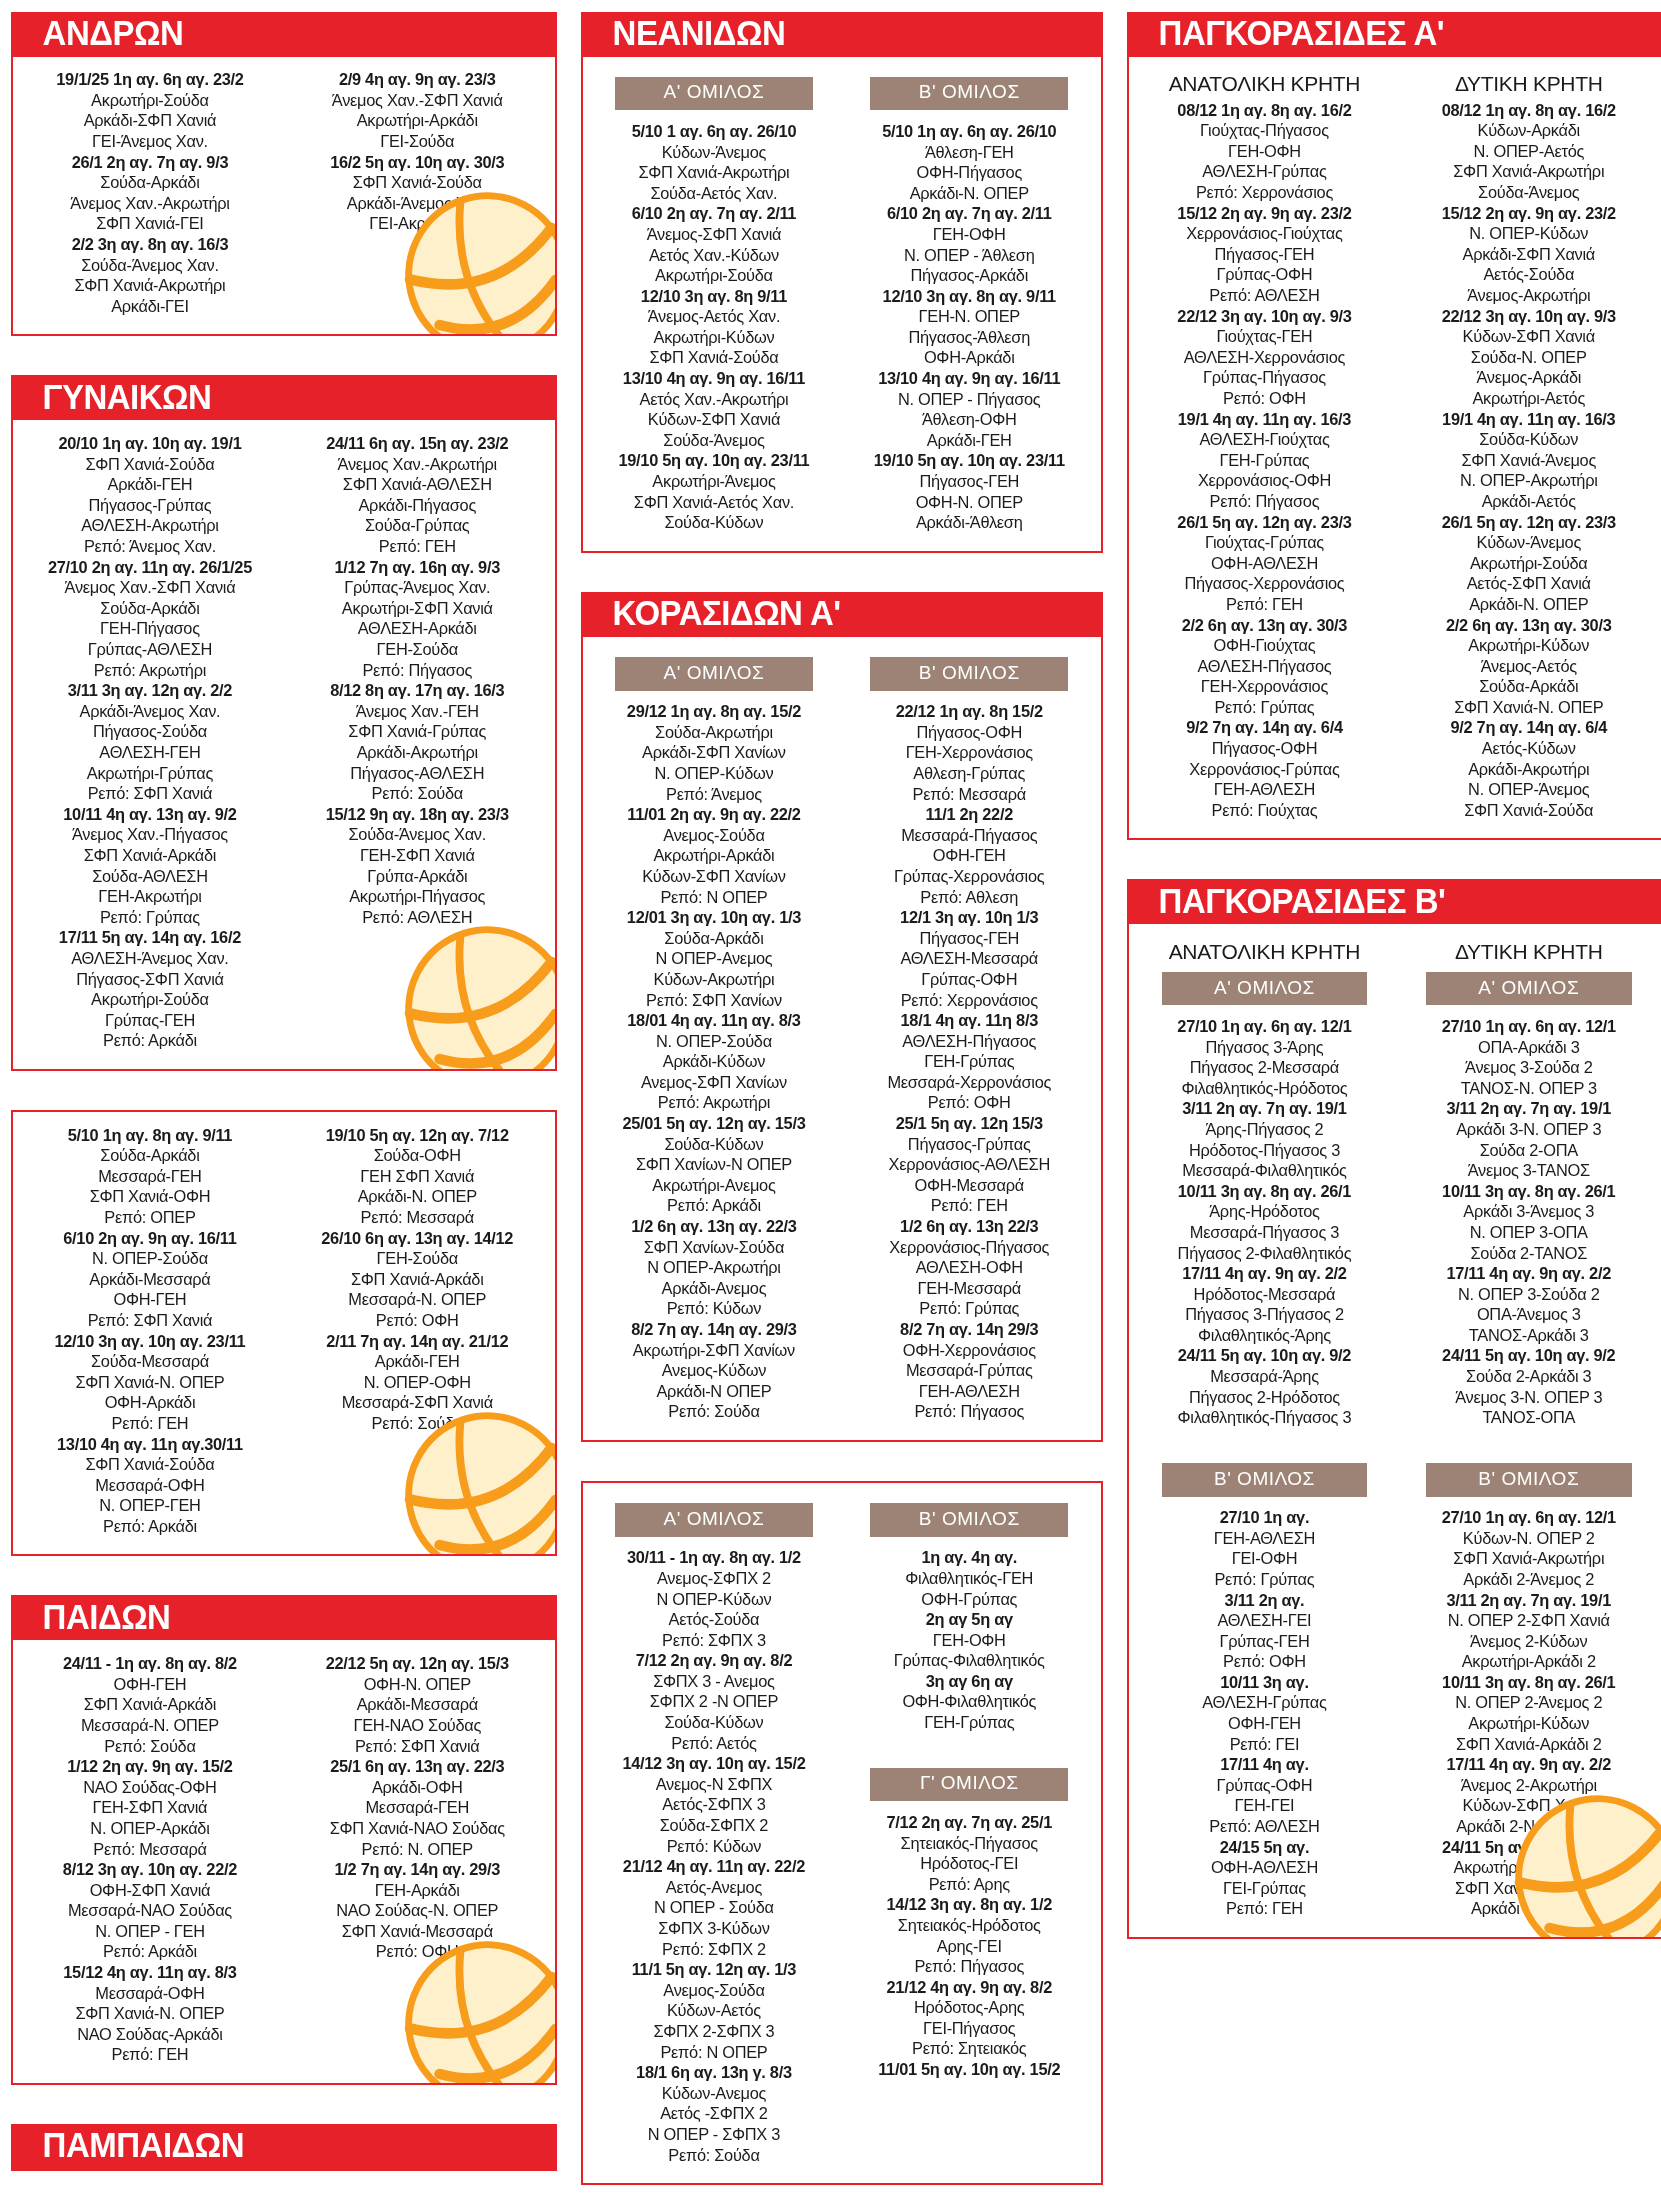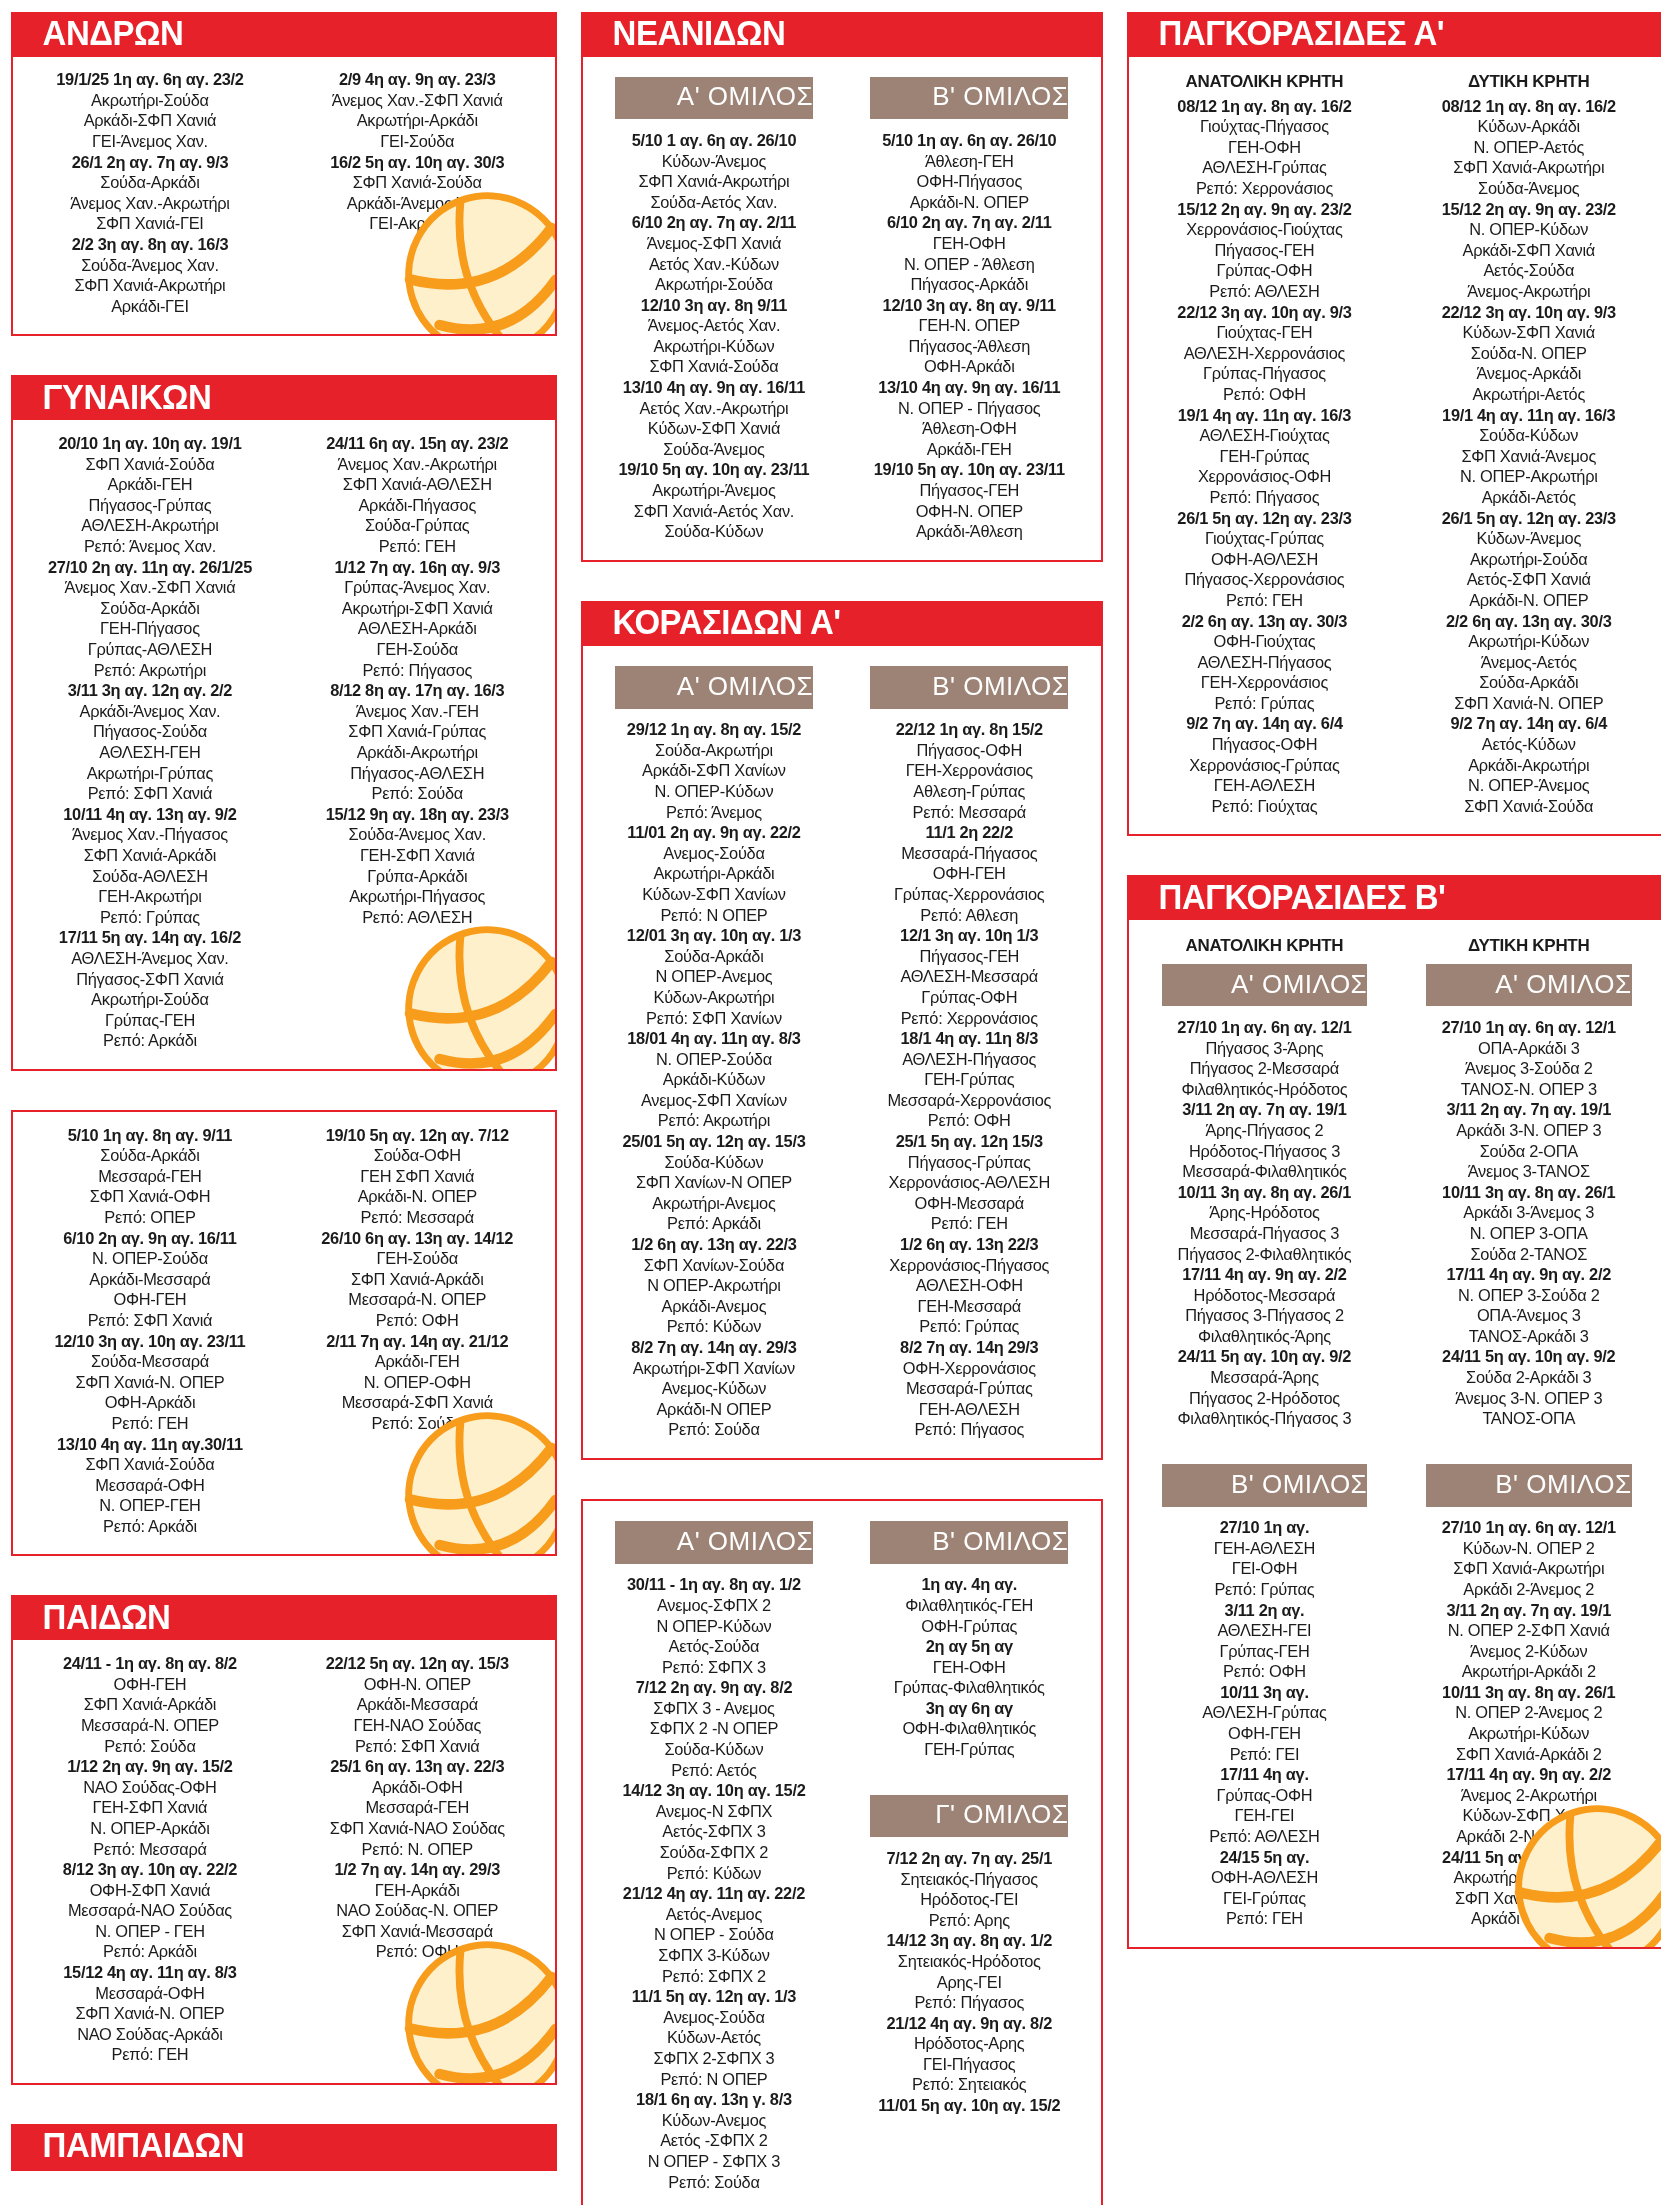--- a/index.html
+++ b/index.html
@@ -49,35 +49,34 @@
   }
   .sec-body{
     display:grid;
     grid-template-columns:1fr 1fr;
     column-gap:7.4px;
     padding:12.7px 7.4px 18px;
     align-items:start;
   }
   .subcol{text-align:center;min-width:0}
   .region-header{
-    font-size:17px;font-weight:700;
+    font-size:21px;font-weight:400;
     margin:3.2px 0 3.2px;
     letter-spacing:-0.3px;
   }
   .group{margin:0}
   .group + .group{margin-top:35px}
   .group-label{
     background:var(--taupe);
     color:#fff;
-    font-size:26px;
+    font-size:19px;
     padding:4.8px 0 6.9px;
     width:80%;
     margin:7.4px auto 10.6px;
     letter-spacing:0.5px;
-    text-align:right;
   }
   .date-line{
     font-weight:700;
     font-size:16.4px;
     line-height:20.6px;
     letter-spacing:-0.3px;
     white-space:nowrap;
   }
   .match-line{
     font-size:16.4px;

